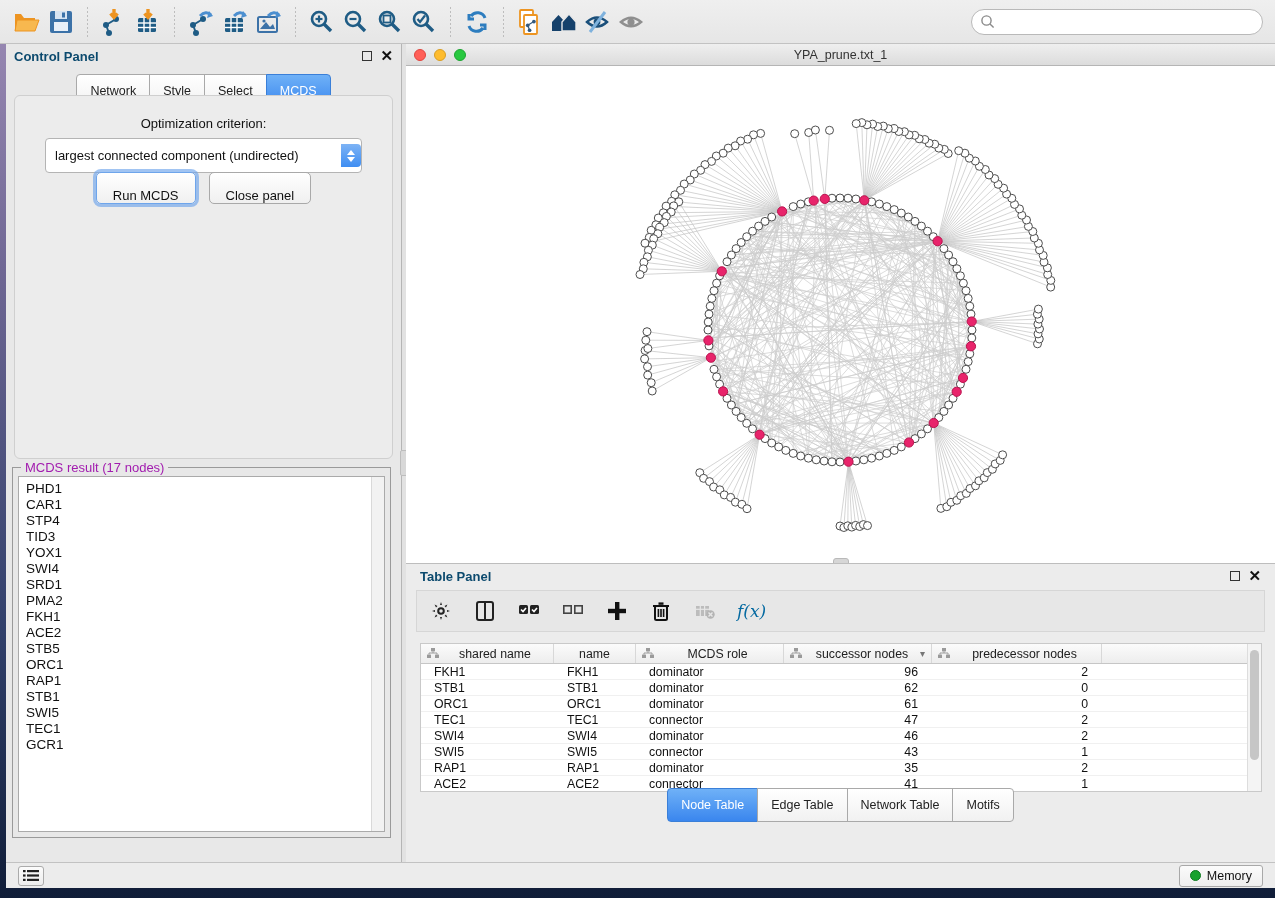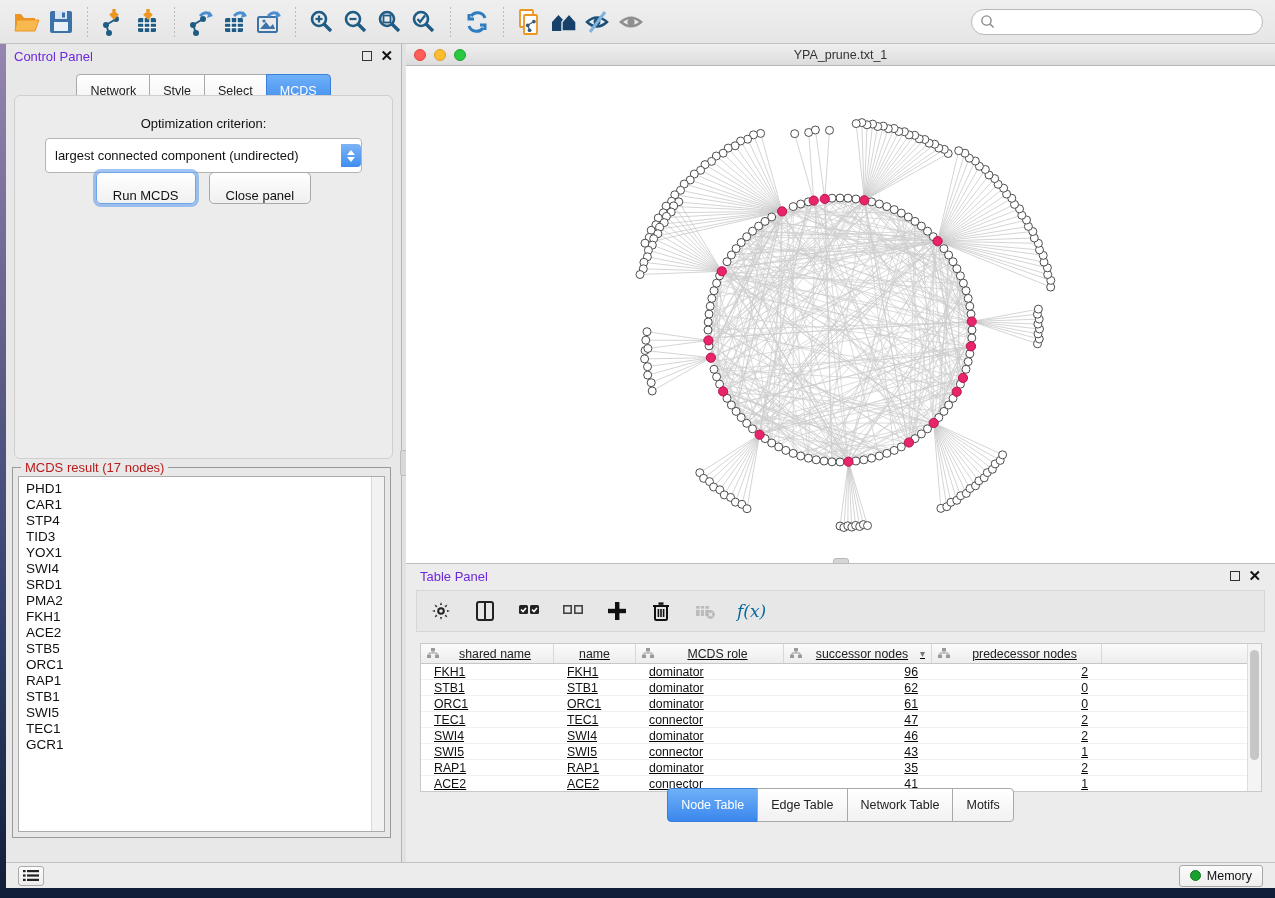--- a/index.html
+++ b/index.html
@@ -21,21 +21,21 @@
     background:#fff; display:flex; align-items:center; padding-left:8px; }
   #search-input { border:none; outline:none; flex:1; height:20px; font-size:13px; background:transparent; }
 
   
   
 
   
   #control-panel { position:absolute; left:6px; top:44px; width:396px; height:818px;
     background:#e8e8e8; border-right:1px solid #b5b5b5; }
   .panel-header { height:24px; display:flex; align-items:center; padding:0 8px; }
-  .panel-title { font-size:13px; color:#6d28d9; }
+  .panel-title { font-size:13px; color:#0c4a6e;font-weight:bold; }
   .panel-header-icons { margin-left:auto; display:flex; gap:8px; align-items:center; }
   .float-icon { width:10px; height:10px; border:1.6px solid #333; display:inline-block; }
   .close-icon { font-size:15px; font-weight:bold; color:#111; line-height:10px; }
 
   .seg-row { display:flex; justify-content:center; }
   .seg-tab { height:21px; padding:16px 13px; font-size:12.5px; display:flex; align-items:center;
     background:linear-gradient(#ffffff,#f1f1f1); border:1px solid #a9a9a9; margin-left:-1px;
     color:#222; }
   .seg-tab:first-child { border-radius:4px 0 0 4px; margin-left:0; }
   .seg-tab:last-child { border-radius:0 4px 4px 0; }
@@ -58,21 +58,21 @@
   .tri-down { width:0; height:0; border-left:4px solid transparent; border-right:4px solid transparent;
     border-top:5px solid #fff; }
   #cp-buttons { position:absolute; left:0; right:0; top:76px; display:flex; justify-content:center; gap:13px; }
   .mac-btn { height:23px; padding:15px 16px; font-size:13px; color:#111;
     background:linear-gradient(#ffffff,#f0f0f0); border:1px solid #a9a9a9; border-radius:5px; }
   .mac-btn.focus-ring { box-shadow:0 0 0 3px rgba(110,165,235,.65); border-color:#6ea5eb; }
 
   #mcds-fieldset { position:absolute; left:6px; top:423px; right:10px; height:371px;
     border:1px solid #9a9a9a; }
   #mcds-legend { position:absolute; top:-8px; left:8px; background:#e8e8e8; padding:0 4px;
-    font-size:13px; color:#b91c1c; }
+    font-size:13px; color:#a21caf; }
   #mcds-listbox { position:absolute; left:5px; right:5px; top:8px; bottom:5px;
     background:#fff; border:1px solid #aaa; display:flex; }
   #mcds-list { flex:1; padding:4px 0 0 7px; overflow:hidden; }
   .mcds-item { font-size:13.5px; color:#111; line-height:16px; }
   .vscroll-track { width:13px; background:#f2f2f2; border-left:1px solid #d9d9d9; position:relative; }
 
   
   #network-window { position:absolute; left:406px; top:44px; width:869px; height:519px;
     background:#fff; }
   #net-titlebar { height:22px; background:linear-gradient(#efefef,#dcdcdc);
@@ -87,21 +87,21 @@
   #table-panel { position:absolute; left:406px; top:563px; width:869px; height:299px;
     background:#ececec; border-top:1px solid #bdbdbd; }
   #tp-toolbar { position:absolute; left:10px; right:10px; top:26px; height:42px;
     background:#e7e7e7; border:1px solid #d6d6d6; display:flex; align-items:center;
     padding-left:12px; gap:20px; }
   .tp-icon { width:24px; height:24px; display:flex; align-items:center; justify-content:center; }
   .tp-icon.disabled { opacity:.45; }
   #fx-label { font-family:"DejaVu Serif", serif; font-style:italic; font-size:17px; color:#0369a1; }
 
   #node-table { position:absolute; left:14px; right:13px; top:79px; bottom:70px;
-    background:#fff; border:1px solid #c9c9c9; display:flex;text-decoration:underline; }
+    background:#fff; border:1px solid #c9c9c9; display:flex; }
   #table-main { flex:1; overflow:hidden; }
   #thead { display:flex; height:20px; background:linear-gradient(#fbfbfb,#ededed);
     border-bottom:1px solid #c6c6c6; }
   .th { display:flex; align-items:center; font-size:12.3px; color:#222;
     border-right:1px solid #d8d8d8; position:relative; padding:0 4px; }
   .th .th-label { flex:1; text-align:center; white-space:nowrap; overflow:hidden; }
   .th .sort-arrow { color:#777; font-size:10px; margin-right:2px; }
   .col-icon { width:12px; height:11px; margin:0 2px; flex:0 0 auto; }
   .tr { display:flex; height:16px; border-bottom:1px solid #f0f0f0; }
   .td { font-size:12.3px; color:#111; white-space:nowrap; overflow:hidden; line-height:16px; }

